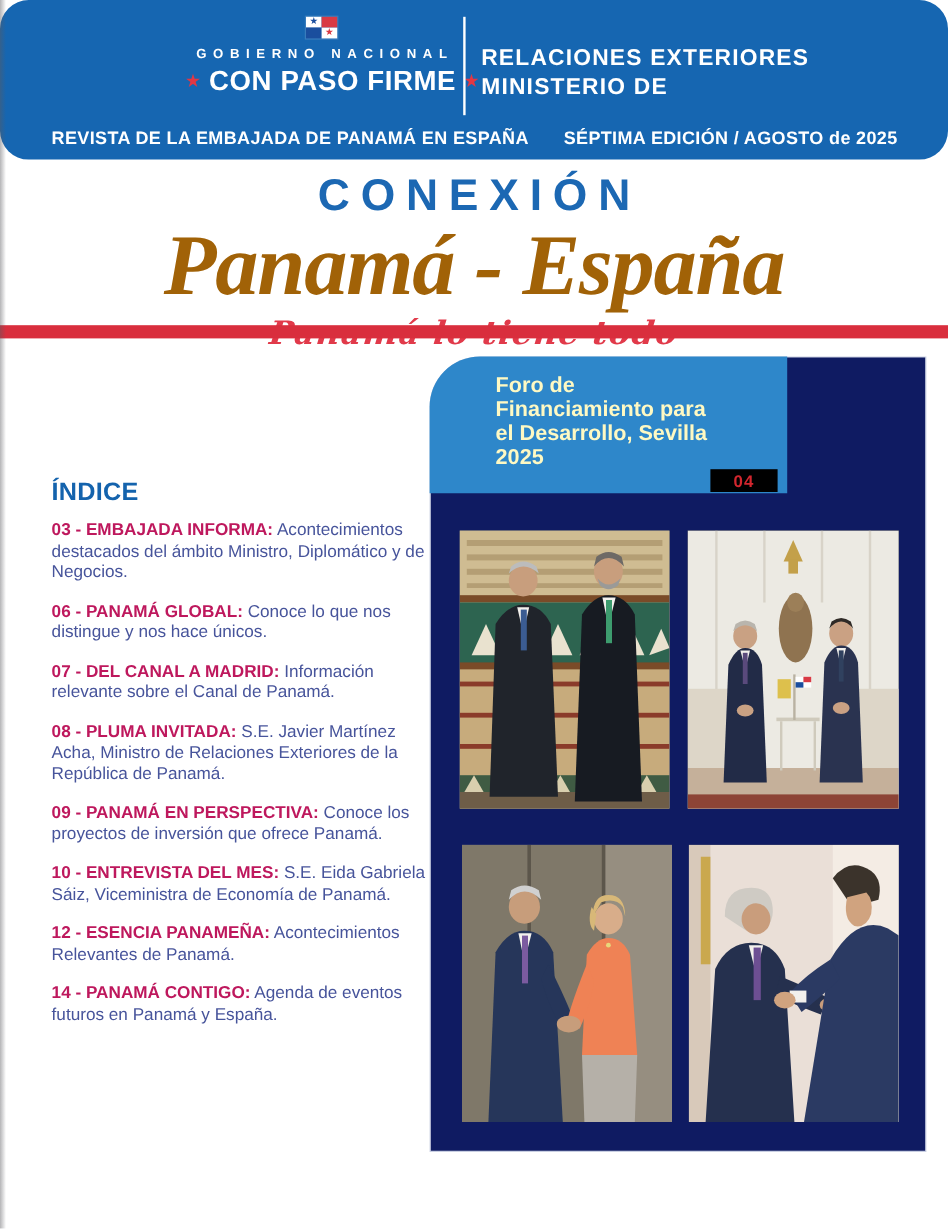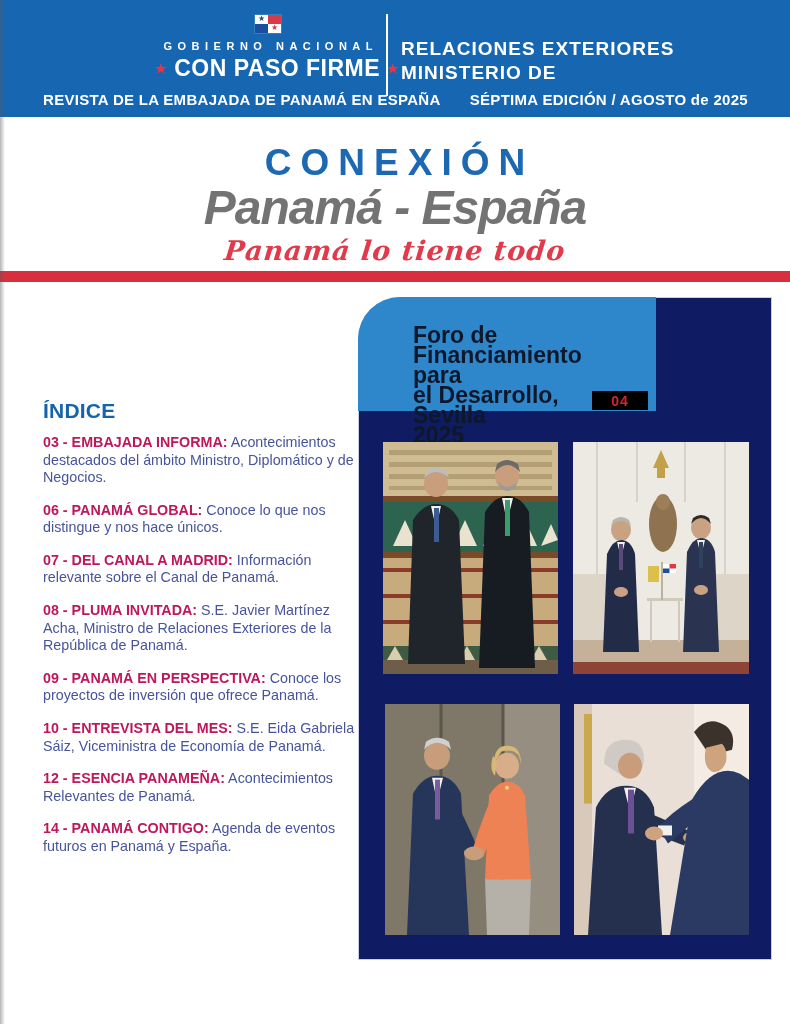--- a/index.html
+++ b/index.html
@@ -5,57 +5,57 @@
   * { margin:0; padding:0; box-sizing:border-box; }
   html,body { background:#ffffff; }
   body { font-family:"Liberation Sans", sans-serif; }
   .page { position:relative; width:790px; height:1024px; background:#ffffff; overflow:hidden; }
 
   
   .edge-shadow { position:absolute; left:0; top:0; bottom:0; width:5px;
     background:linear-gradient(to right, rgba(90,90,95,.45), rgba(255,255,255,0)); z-index:60; }
 
   
-  .header { position:absolute; left:0; top:0; right:0; height:117px; background:#1666b1; color:#fff; }
+  .header { position:absolute; left:0; top:0; right:0; height:133px; background:#1666b1; color:#fff;border-radius:24px; }
   .gov-logo { position:absolute; left:148px; top:10px; width:240px; text-align:center; }
   .flag { display:inline-grid; grid-template-columns:13px 13px; grid-template-rows:9px 9px; width:26px; height:18px; box-shadow:0 0 0 1px rgba(255,255,255,.15); }
   .fq { display:block; position:relative; }
   .fq.q1 { background:#ffffff; } .fq.q2 { background:#d93a44; }
   .fq.q3 { background:#1a4e9e; } .fq.q4 { background:#ffffff; }
   .fq.q1::before { content:"★"; position:absolute; left:0; right:0; top:-1px; font-size:8px; line-height:10px; color:#1a4e9e; }
   .fq.q4::before { content:"★"; position:absolute; left:0; right:0; top:-1px; font-size:8px; line-height:10px; color:#d93a44; }
   .gov-line1 { margin-top:7px; font-size:11px; font-weight:700; letter-spacing:5.5px; text-indent:5.5px; white-space:nowrap; }
   .gov-line2 { margin-top:3px; font-size:23px; font-weight:800; letter-spacing:.5px; white-space:nowrap; }
   .gov-line2 .lstar { color:#e23744; font-size:13px; vertical-align:3px; margin:0 7px; }
   .vdivider { position:absolute; left:386px; top:14px; width:2px; height:82px; background:#ffffff; }
   .ministry { position:absolute; left:401px; top:37px; font-size:19px; font-weight:800; letter-spacing:1px; line-height:24px; }
   .header-bottom-row { position:absolute; left:43px; right:42px; bottom:9px; display:flex; justify-content:space-between;
     font-size:15px; font-weight:700; letter-spacing:.3px; }
 
   
   .masthead { position:absolute; left:0; top:133px; right:0; text-align:center; color:#1c68b3; }
   .kicker { margin-top:9px; font-size:37px; font-weight:600; letter-spacing:9px; text-indent:9px; }
-  .main-title { margin-top:-4px; font-size:48px; font-weight:800; font-style:italic; letter-spacing:-1px; color:#737373; }
+  .main-title { margin-top:-4px; font-size:72px; font-weight:800; font-style:italic; letter-spacing:-1px; color:#a16207;font-family:Liberation Serif, serif; }
   .slogan { margin-top:0px; font-family:"DejaVu Serif", serif; font-style:italic; font-weight:700;
     font-size:27px; letter-spacing:1px; color:#e13a4a; transform:skewX(-6deg); }
   .red-bar { position:absolute; left:0; top:271px; right:0; height:11px; background:#d92e3d; }
 
   
   .index { position:absolute; left:43px; top:399px; width:316px; }
   .index-heading { font-size:21px; font-weight:800; letter-spacing:.2px; color:#1463ad; margin-bottom:11px; }
   .entry { font-size:14.3px; line-height:1.23; color:#47549b; margin-bottom:15px; }
   .entry .lead { color:#be185d; font-weight:700; }
 
   
   .feature-panel { position:absolute; left:358px; top:297px; width:414px; height:663px;
     background:#0f1b62; border-radius:42px 0 0 0; border:1px solid #c9cfe2; }
   .feature-head { position:absolute; left:-1px; top:-1px; width:298px; height:114px;
     background:#2e87ca; border-radius:42px 0 0 0; }
-  .feature-title { position:absolute; left:55px; top:28px; width:220px; font-size:23px; font-weight:700;
-    color:#0f172a; line-height:20px; white-space:pre-line; }
+  .feature-title { position:absolute; left:55px; top:14px; width:220px; font-size:18px; font-weight:700;
+    color:#fef9c3; line-height:20px; white-space:pre-line; }
   .page-badge { position:absolute; left:234px; top:94px; width:56px; height:19px; background:#000000;
     display:flex; align-items:center; justify-content:center; }
   .page-badge span { color:#d3262e; font-weight:800; font-size:14px; letter-spacing:1px; }
 
   .photo { position:absolute; overflow:hidden; background:#777; }
   .photo svg { display:block; width:100%; height:100%; }
   .photo1 { left:24px; top:144px; width:175px; height:232px; }
   .photo2 { left:214px; top:144px; width:176px; height:232px; }
   .photo3 { left:26px; top:406px; width:175px; height:231px; }
   .photo4 { left:215px; top:406px; width:175px; height:231px; }

